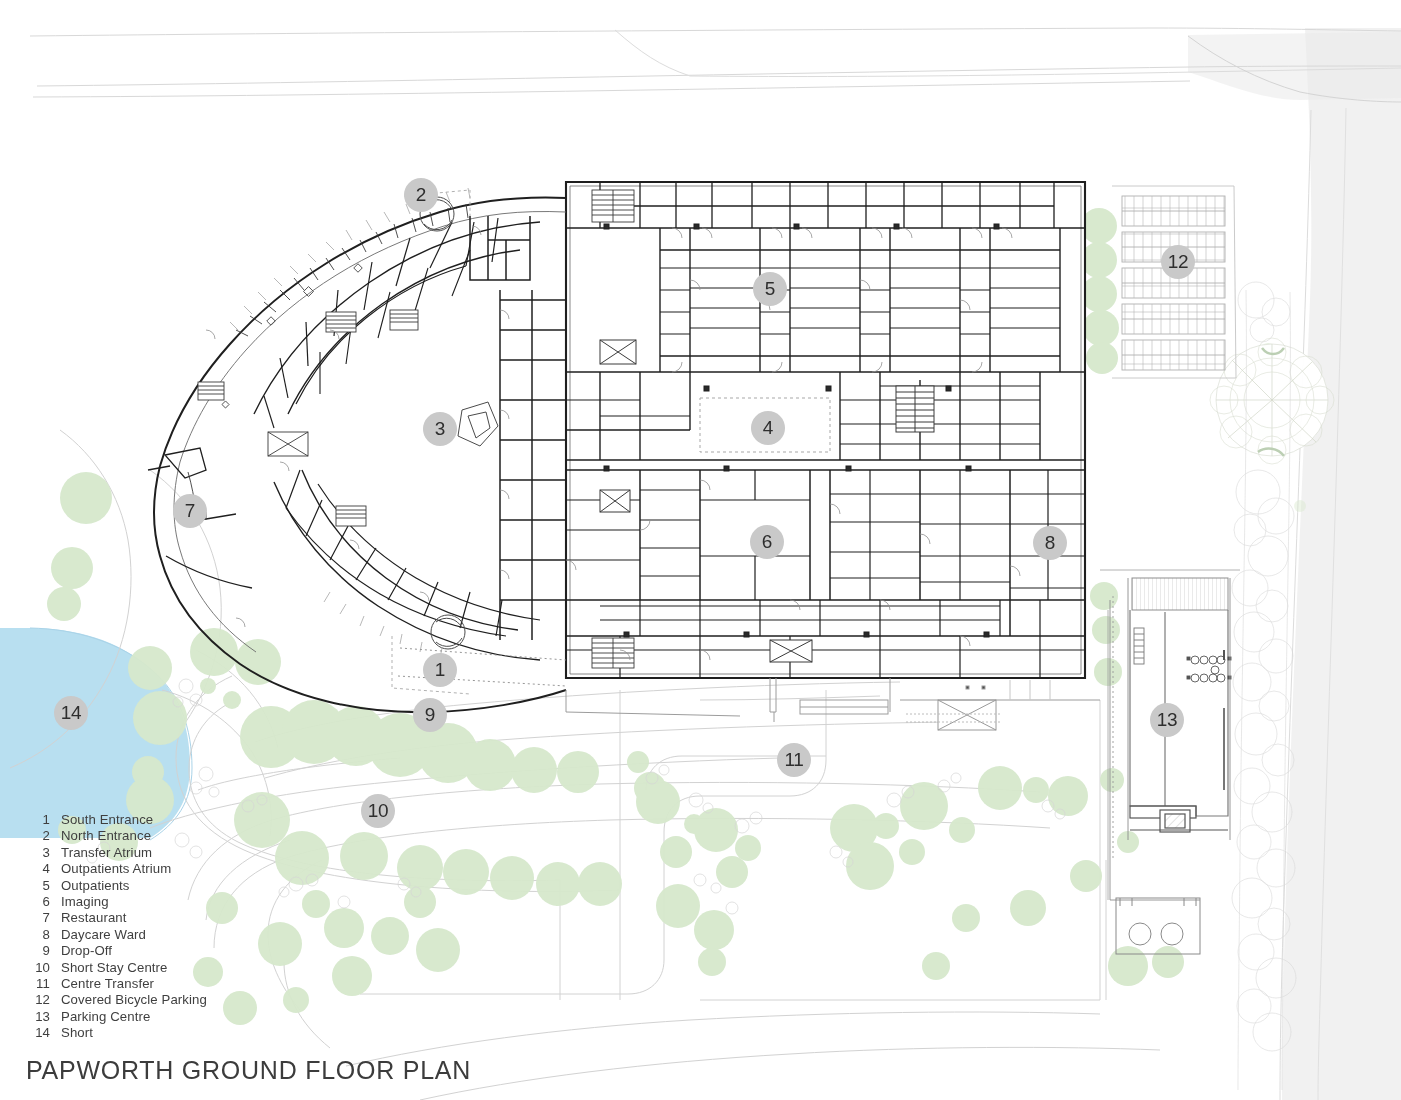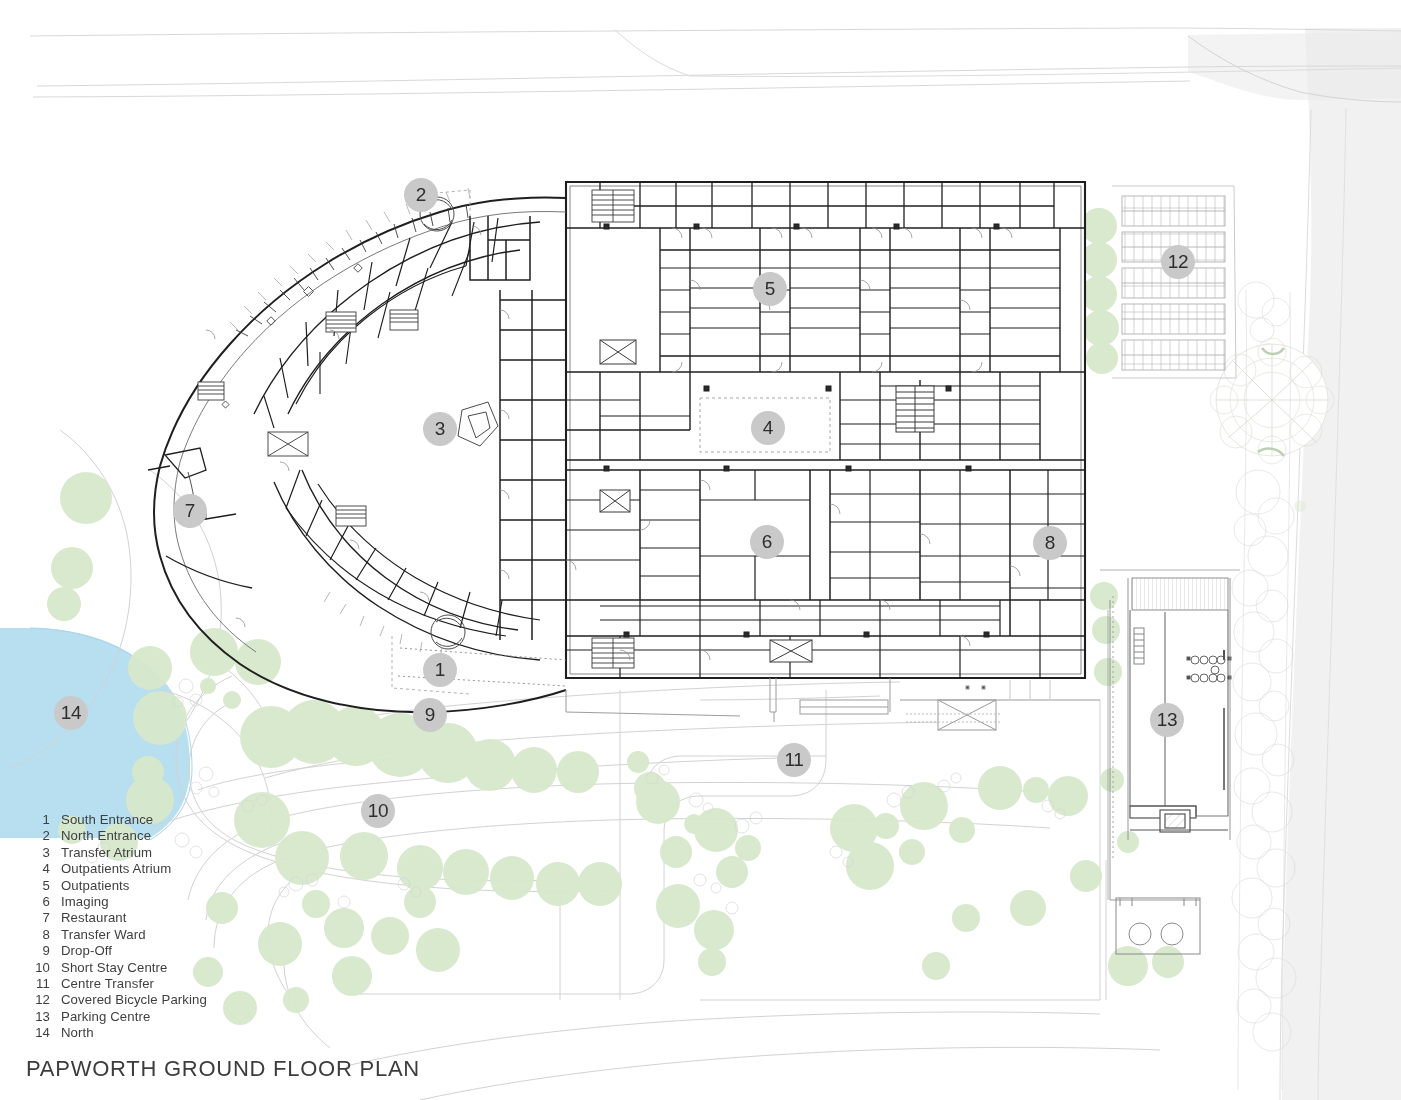--- a/index.html
+++ b/index.html
@@ -22,21 +22,21 @@
     width:26px;flex:0 0 26px;text-align:right;
     color:#3f3f3f;font-size:13.2px;
   }
   #legend .legend-label{
     margin-left:11px;color:#3f3f3f;font-size:13.2px;text-align:right;
   }
 
   
   #plan-title{
     position:absolute;left:26px;top:1056px;
-    font-size:22px;letter-spacing:.75px;color:#3c3c3c;
+    font-size:25px;letter-spacing:.75px;color:#3c3c3c;
     white-space:nowrap;
   }
 
   
   .marker{
     position:absolute;
     width:34px;height:34px;border-radius:50%;
     background:#c9c9c9;
     display:flex;align-items:center;justify-content:center;
     font-size:19px;color:#2e2e2e;
@@ -772,21 +772,21 @@
       <div class="legend-row">
         <span class="legend-num">6</span>
         <span class="legend-label">Imaging</span>
       </div>
       <div class="legend-row">
         <span class="legend-num">7</span>
         <span class="legend-label">Restaurant</span>
       </div>
       <div class="legend-row">
         <span class="legend-num">8</span>
-        <span class="legend-label">Transfer Ward</span>
+        <span class="legend-label">Daycare Ward</span>
       </div>
       <div class="legend-row">
         <span class="legend-num">9</span>
         <span class="legend-label">Drop-Off</span>
       </div>
       <div class="legend-row">
         <span class="legend-num">10</span>
         <span class="legend-label">Short Stay Centre</span>
       </div>
       <div class="legend-row">
@@ -796,19 +796,19 @@
       <div class="legend-row">
         <span class="legend-num">12</span>
         <span class="legend-label">Covered Bicycle Parking</span>
       </div>
       <div class="legend-row">
         <span class="legend-num">13</span>
         <span class="legend-label">Parking Centre</span>
       </div>
       <div class="legend-row">
         <span class="legend-num">14</span>
-        <span class="legend-label">North</span>
+        <span class="legend-label">Short</span>
       </div>
     </div>
 
   <div id="plan-title">PAPWORTH GROUND FLOOR PLAN</div>
 
 </div>
 
 </body></html>

